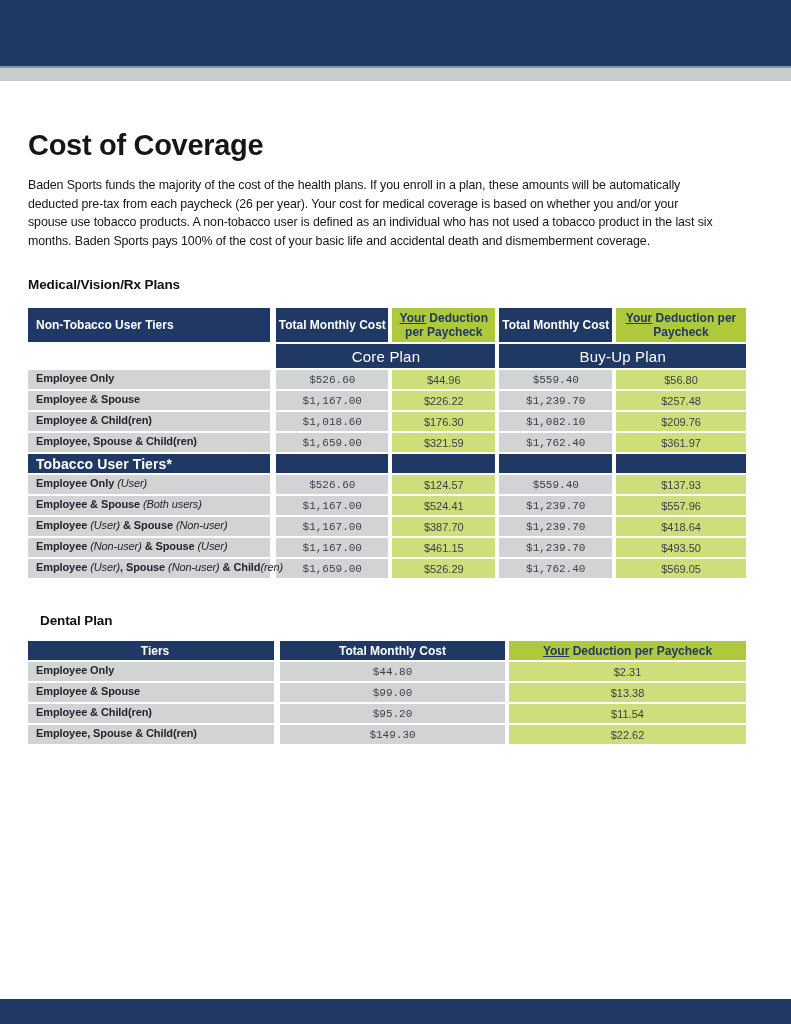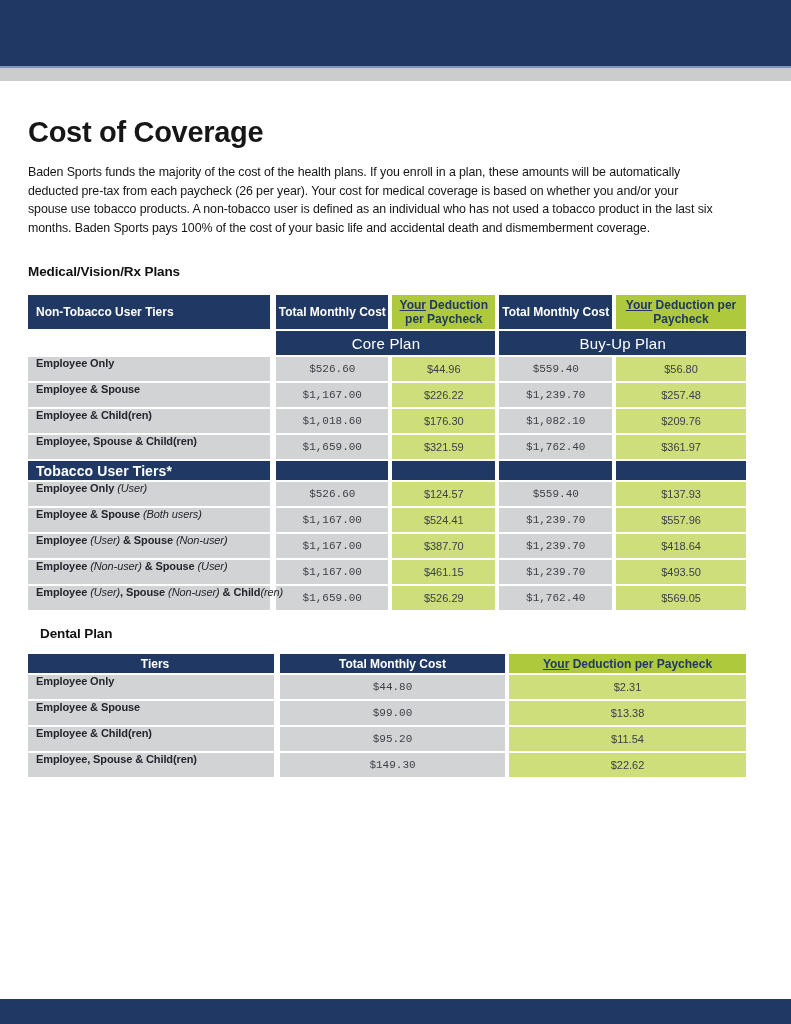--- a/index.html
+++ b/index.html
@@ -16,37 +16,37 @@
     background: #ffffff;
     overflow: hidden;
   }
   .top-banner { height: 66px; background: var(--navy); }
   .top-strip  { height: 15px; background: var(--gray-strip); border-top: 2px solid var(--line-blue); }
   .bottom-banner { position: absolute; left: 0; right: 0; bottom: 0; height: 25px; background: var(--navy); }
 
   .content { padding: 0 28px; }
 
   h1.page-title {
-    margin-top: 35px;
+    margin-top: 48px;
     font-size: 29px;
     font-weight: bold;
     letter-spacing: -0.3px;
     color: #161616;
   }
   .intro { margin-top: 14px; font-size: 12.4px; line-height: 18.6px; color: #161616; }
   .intro .line { white-space: nowrap; letter-spacing: -0.1px; }
 
   h2.section-heading {
     font-size: 13.5px;
     font-weight: bold;
     color: #111111;
     letter-spacing: -0.1px;
   }
   #medical-heading { margin-top: 27px; }
-  #dental-heading  { margin-top: 14px; padding-left: 12px; }
+  #dental-heading  { margin-top: 33px; padding-left: 12px; }
 
   table { border-collapse: collapse; table-layout: fixed; }
   #medical-table { margin-top: 16px; width: 718px; }
   #dental-table  { margin-top: 13px; width: 718px; }
 
   td { vertical-align: middle; }
 
   
   td { border-right: 4px solid #fff; border-bottom: 2px solid #fff; }
   td:first-child { border-right: 6px solid #fff; }
@@ -77,21 +77,21 @@
   .ded-header {
     background: var(--green-header); color: var(--navy);
     text-align: center; line-height: 14px; padding: 2px 6px;
   }
   .ded-header .u { text-decoration: underline; }
 
   
   .tier-cell {
     background: var(--gray-cell);
     font-size: 11px; font-weight: bold; color: #24252d;
-    text-align: left; padding: 0 0 12px 8px; height: 21px;
+    text-align: left; padding: 0 0 4px 8px; height: 21px;
     white-space: pre; letter-spacing: -0.1px;
   }
   .tier-cell .it { font-style: italic; font-weight: normal; }
   .value-cell {
     font-size: 11px; color: #3e4046;
     text-align: center; height: 21px;
   }
   .value-cell.gray  { background: var(--gray-cell); font-family: Liberation Mono, monospace; }
   .value-cell.green { background: var(--green-cell); }
 

